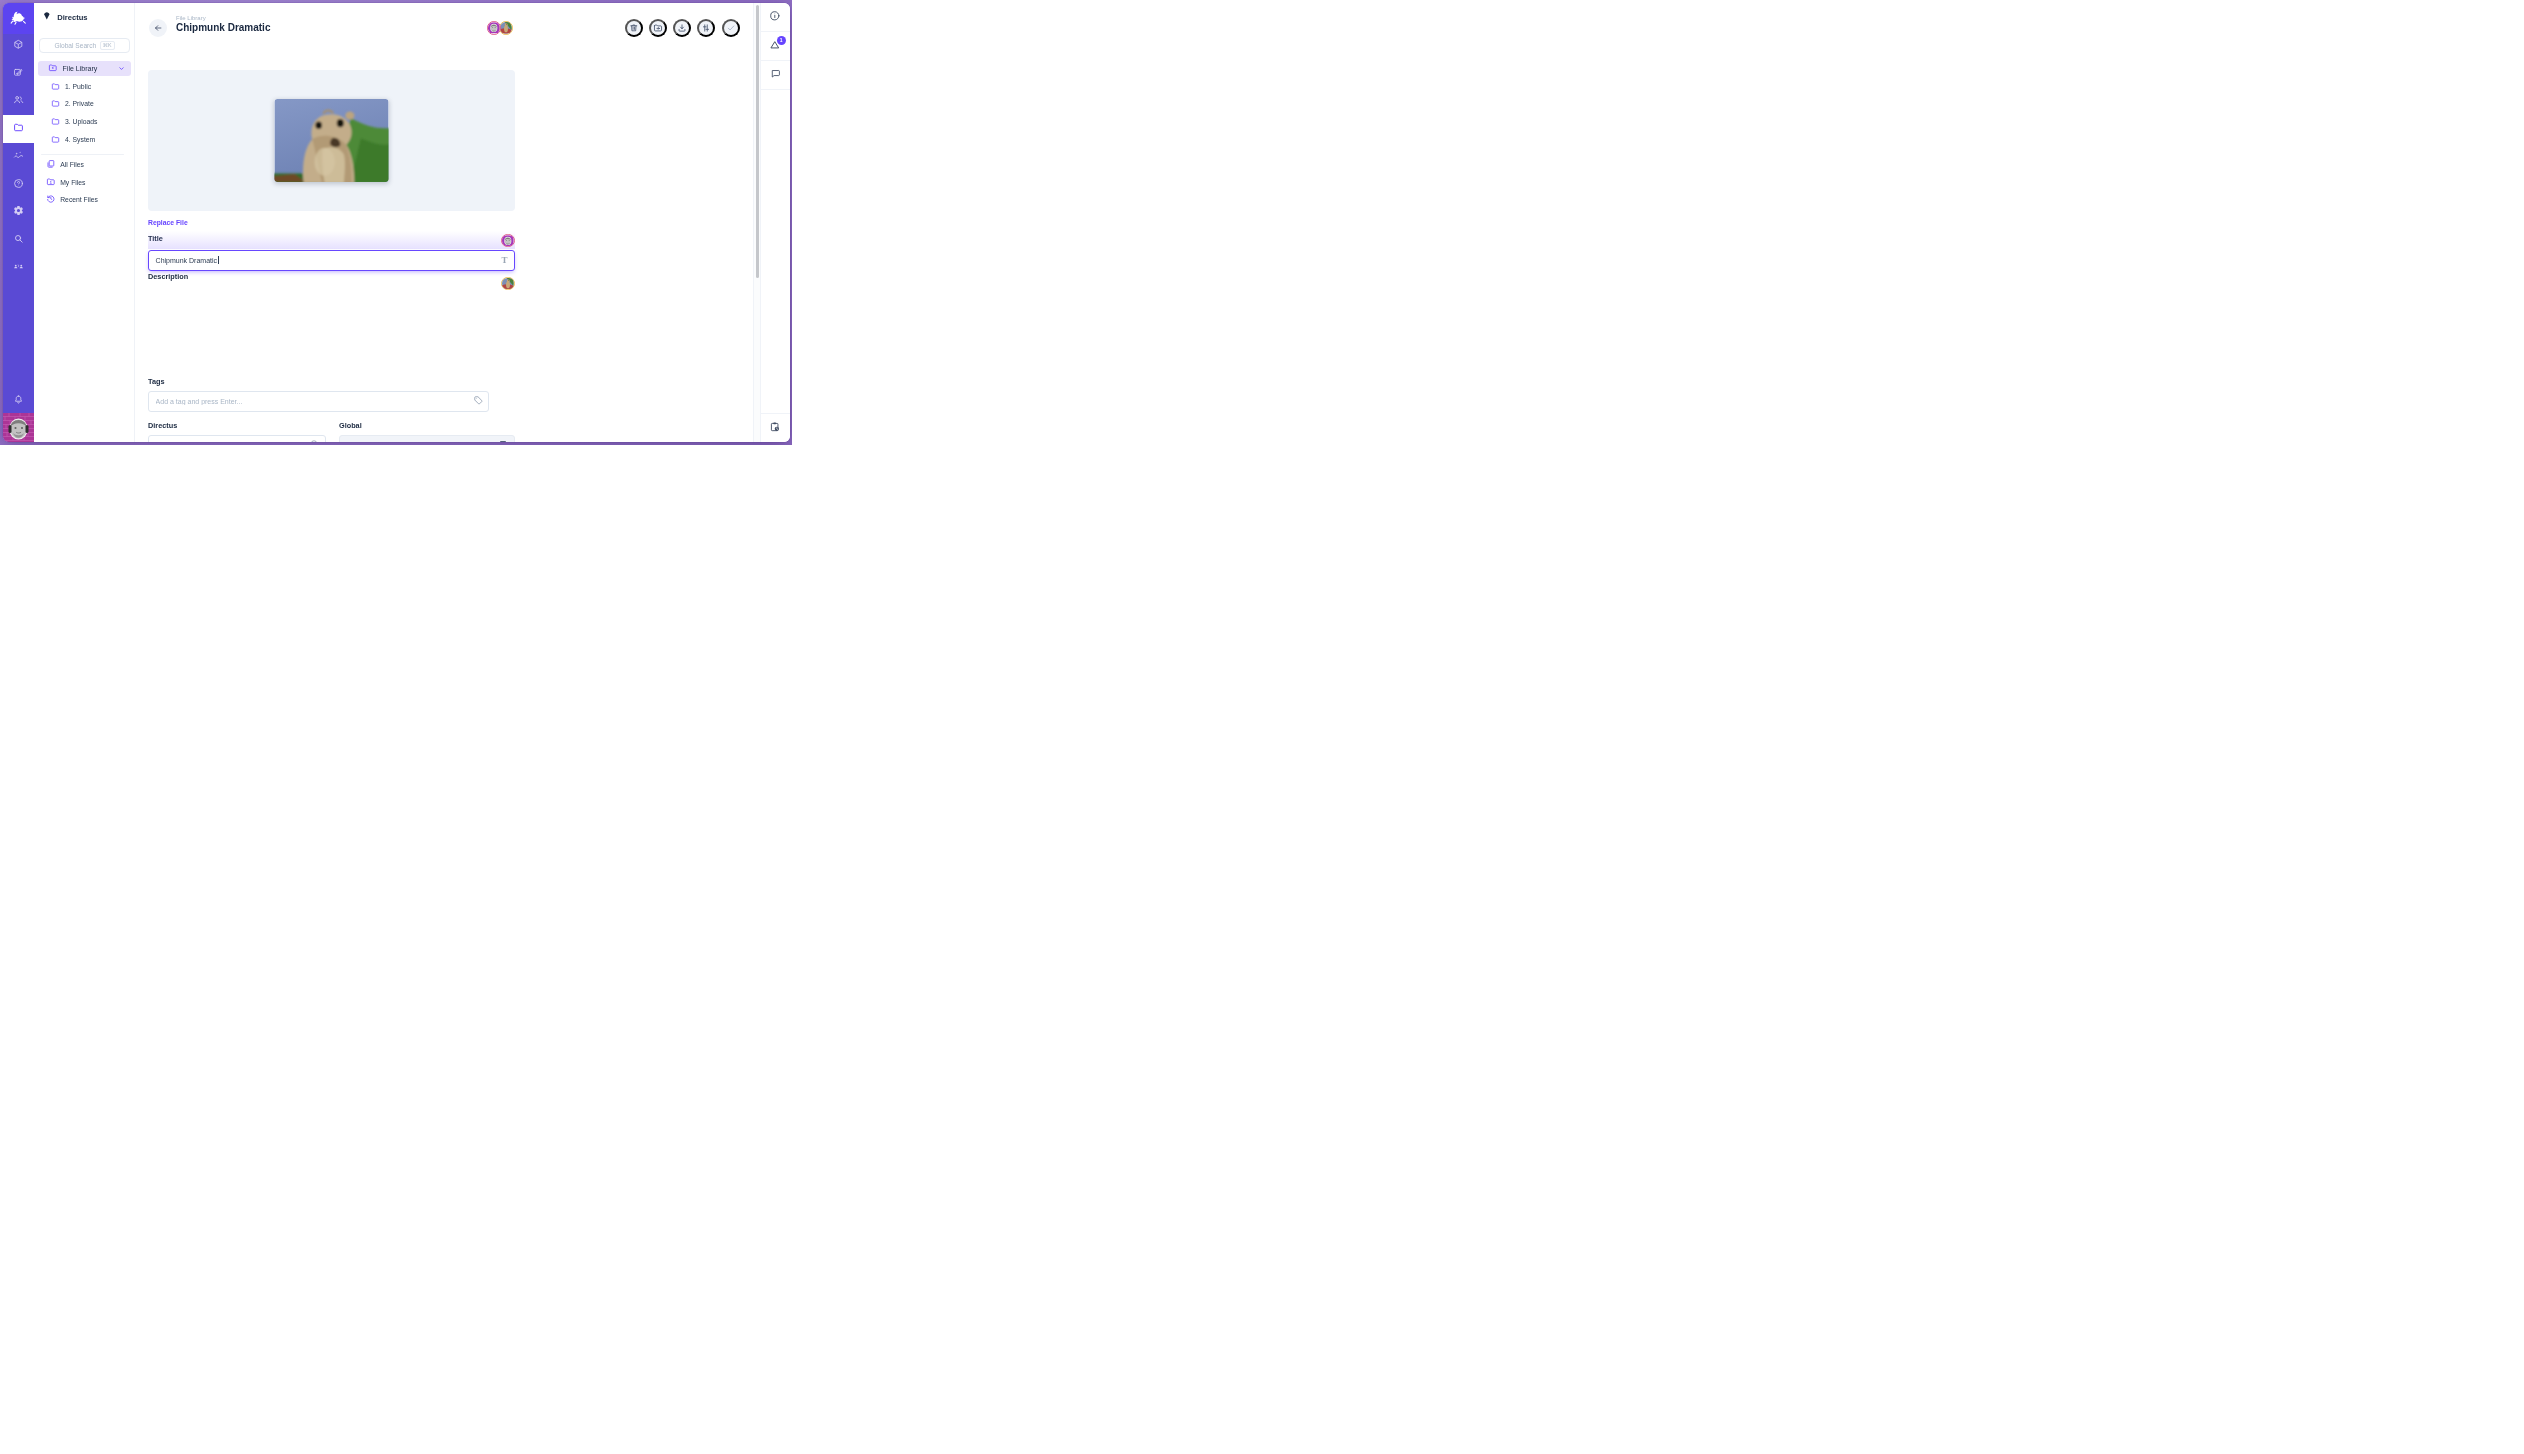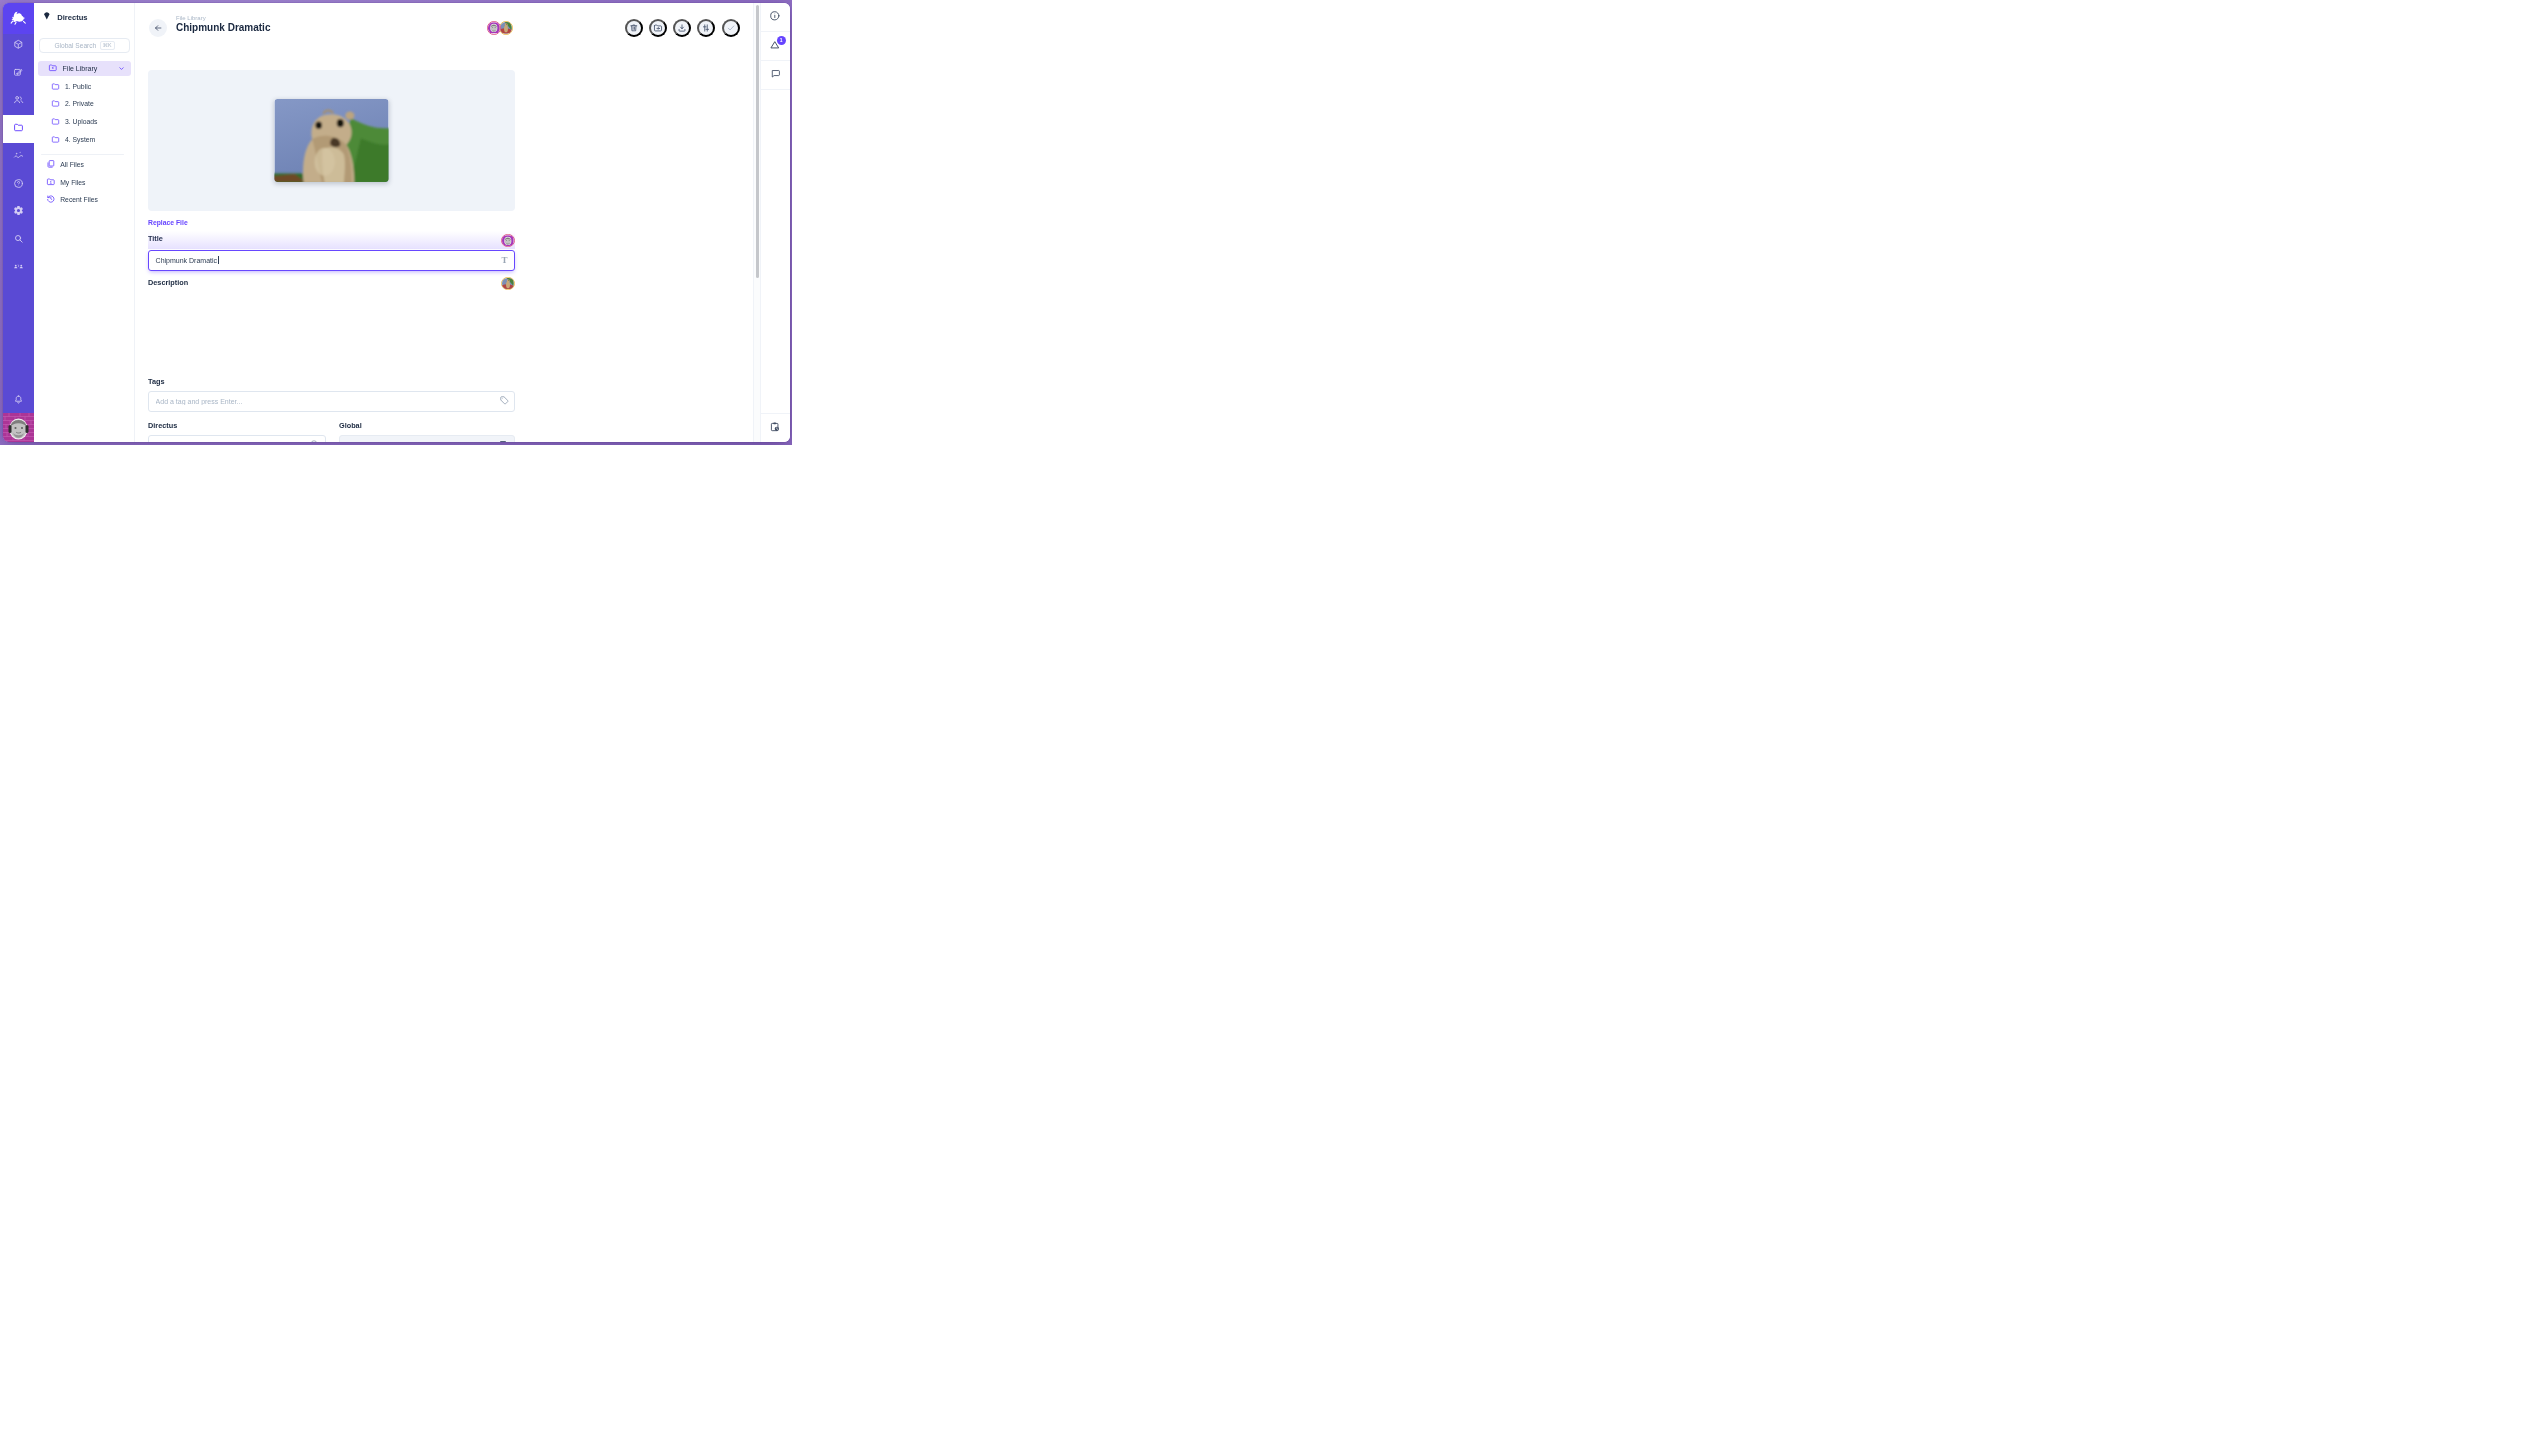--- a/index.html
+++ b/index.html
@@ -69,21 +69,21 @@
   .title-input { position:absolute; left:145px; top:247px; width:367px; height:21px; background:#fff;
     border:1px solid #6747ff; border-radius:3px; display:flex; align-items:center; padding:0 6.6px;
     box-shadow:0 2px 4.5px -1px rgba(102,68,255,.40); cursor:text; }
   .title-input .val { font-size:7px; color:#2b3b52; }
   .caret { display:inline-block; width:0.8px; height:8.6px; background:#2b3b52; margin-left:0.5px; }
   .t-glyph { margin-left:auto; font-family:"Liberation Serif", serif; font-size:9px; font-weight:700; color:#9aa6b5; }
   .desc-area { position:absolute; left:145px; top:288px; width:367px; height:79px; background:#f6f8fb;
     border:1px solid #f3e83e; border-radius:3px; resize:none; outline:none; padding:5px 6px; font-size:7px;
     font-family:"Liberation Sans", sans-serif; color:#2b3b52; box-shadow:0 2px 4.5px -1.5px rgba(225,215,60,.55); }
   .desc-area::placeholder, .plain-input::placeholder { color:#a9b6c6; opacity:1; }
-  .tags-wrap { position:absolute; left:145px; top:388px; width:367px; height:21px; }
+  .tags-wrap { position:absolute; left:145px; top:388px; width:341px; height:21px; }
   .plain-input { width:100%; height:100%; border:0.8px solid #dfe6ef; border-radius:3px; outline:none;
     padding:0 20px 0 6.6px; font-size:7px; font-family:"Liberation Sans", sans-serif; color:#2b3b52; background:#fff; }
   .input-icon { position:absolute; right:5.6px; top:4.5px; color:#8a97ab; pointer-events:none; }
   .stub-input { position:absolute; top:432px; height:20px; border:0.8px solid #dfe6ef; border-radius:3px; background:#fff; cursor:text; }
   .stub-input.disabled { background:#f1f4f9; border-color:#e6ebf2; cursor:default; }
   .stub-icon { position:absolute; right:5.6px; top:3.5px; color:#8a97ab; }
 
   
   .scroll-track { position:absolute; right:29px; top:0; bottom:0; width:7.6px; background:#fbfcfd;
     border-left:0.5px solid #f0f3f8; border-right:0.5px solid #f0f3f8; z-index:6; }
@@ -407,21 +407,21 @@
           <path d="M20 39c2 6.5 6 9.5 11 9.5s9-3 11-9.5c-2.5 3-6.5 4.5-11 4.5s-8.5-1.5-11-4.5z" fill="#8d8d8d"></path>
         </svg>
     </div>
     <div class="title-glow"></div>
     <div class="title-input" role="textbox">
       <span class="val">Chipmunk Dramatic</span>
       <span class="caret"></span>
       <span class="t-glyph">T</span>
     </div>
 
-    <div class="field-label" style="top:275px">Description</div>
+    <div class="field-label" style="top:269px">Description</div>
     <div class="avatar av-chip field-av" style="left:498px; top:274px">
       <svg width="11.6" height="11.6" viewBox="0 0 27 27">
           <rect width="27" height="27" fill="#7c8fb5"></rect>
           <path d="M11 0h16v19L11 0z" fill="#49813c"></path>
           <path d="M0 17c8-3.5 19-3 27 1v9H0v-10z" fill="#b34542"></path>
           <ellipse cx="14" cy="16" rx="4.6" ry="8.2" fill="#c8a877"></ellipse>
           <circle cx="14.5" cy="6.8" r="3.4" fill="#c8a877"></circle>
           <circle cx="15.6" cy="6.2" r="0.8" fill="#241f1a"></circle>
         </svg>
     </div>

